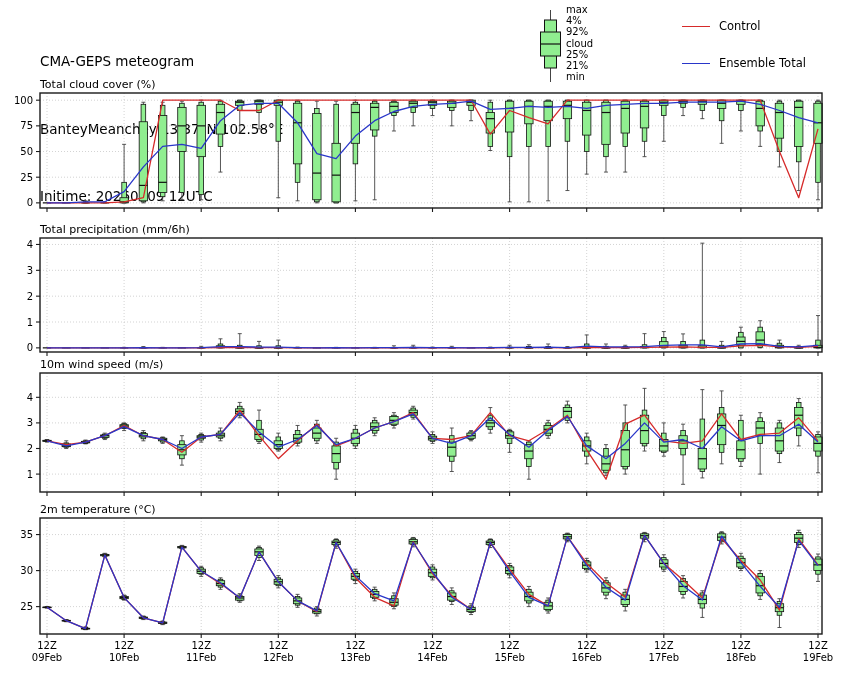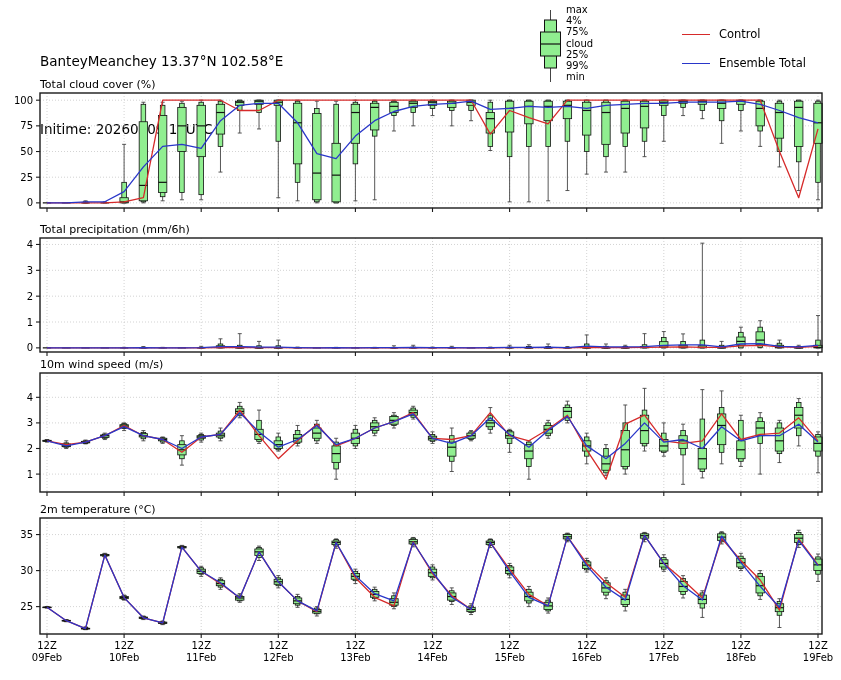--- a/index.html
+++ b/index.html
@@ -11,42 +11,43 @@
   .legend-row{position:absolute;left:682px;display:flex;align-items:center;height:16px;}
   .legend-swatch{width:28px;height:0;border-top:1.6px solid;margin-right:9px;}
   .legend-label{font-size:11.5px;}
   #chartSvg{position:absolute;left:0;top:0;}
 </style>
 </head>
 <body>
 <div id="fig">
 
   <div id="headerTitles">
+    <div>CMA-GEPS meteogram</div>
     <div>BanteyMeanchey 13.37°N 102.58°E</div>
     <div>Initime: 20260209 12UTC</div>
   </div>
 
   <svg id="boxLegendGlyph" width="26" height="80">
     <line x1="12.5" y1="4" x2="12.5" y2="76" stroke="#444" stroke-width="1"></line>
     <rect x="6.5" y="14" width="12" height="48" fill="#90ee90" stroke="#111" stroke-width="1"></rect>
     <rect x="2.5" y="26" width="20" height="24" fill="#90ee90" stroke="#111" stroke-width="1"></rect>
     <line x1="2.5" y1="38" x2="22.5" y2="38" stroke="#111" stroke-width="1.2"></line>
   </svg>
 
   <div id="boxLegendLabels">
     <div>max</div>
     <div>4%</div>
-    <div>75%</div>
+    <div>92%</div>
     <div>cloud</div>
     <div>25%</div>
-    <div>99%</div>
+    <div>21%</div>
     <div>min</div>
   </div>
 
-  <div class="legend-row" style="top:26px">
+  <div class="legend-row" style="top:18px">
     <span class="legend-swatch" id="controlSwatch" style="border-top-color: rgb(214, 42, 42);"></span>
     <span class="legend-label">Control</span>
   </div>
   <div class="legend-row" style="top:55px">
     <span class="legend-swatch" id="meanSwatch" style="border-top-color: rgb(41, 54, 201);"></span>
     <span class="legend-label">Ensemble Total</span>
   </div>
 
   <svg id="chartSvg" width="841" height="680">
       <g>

